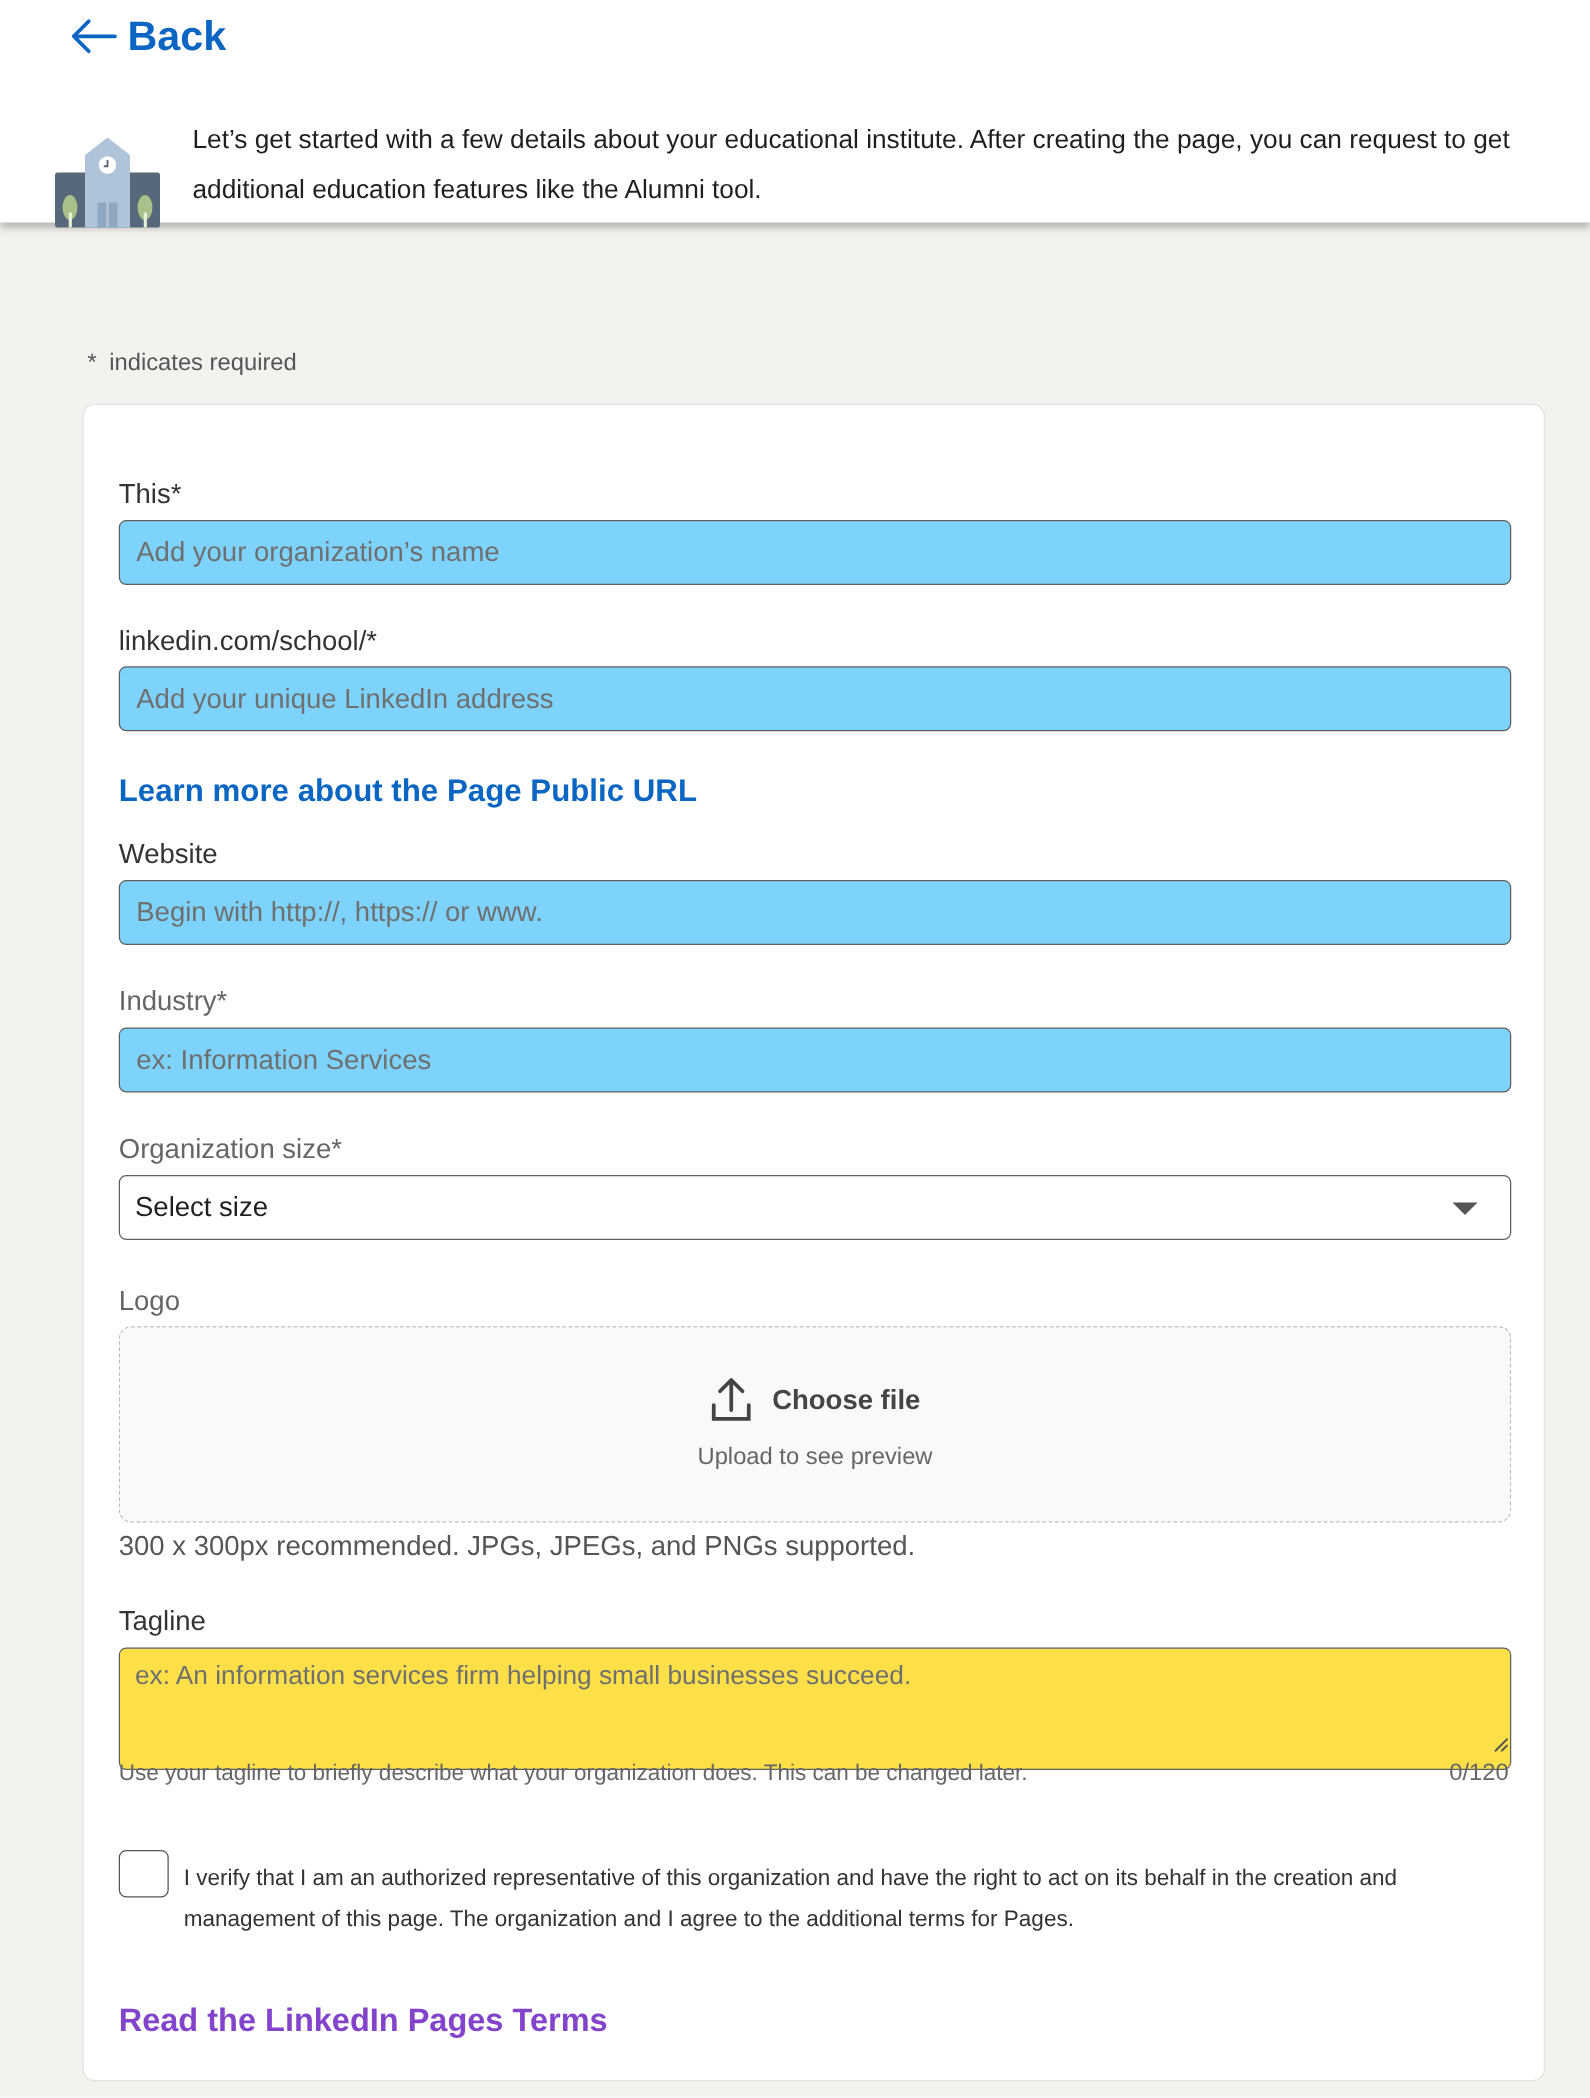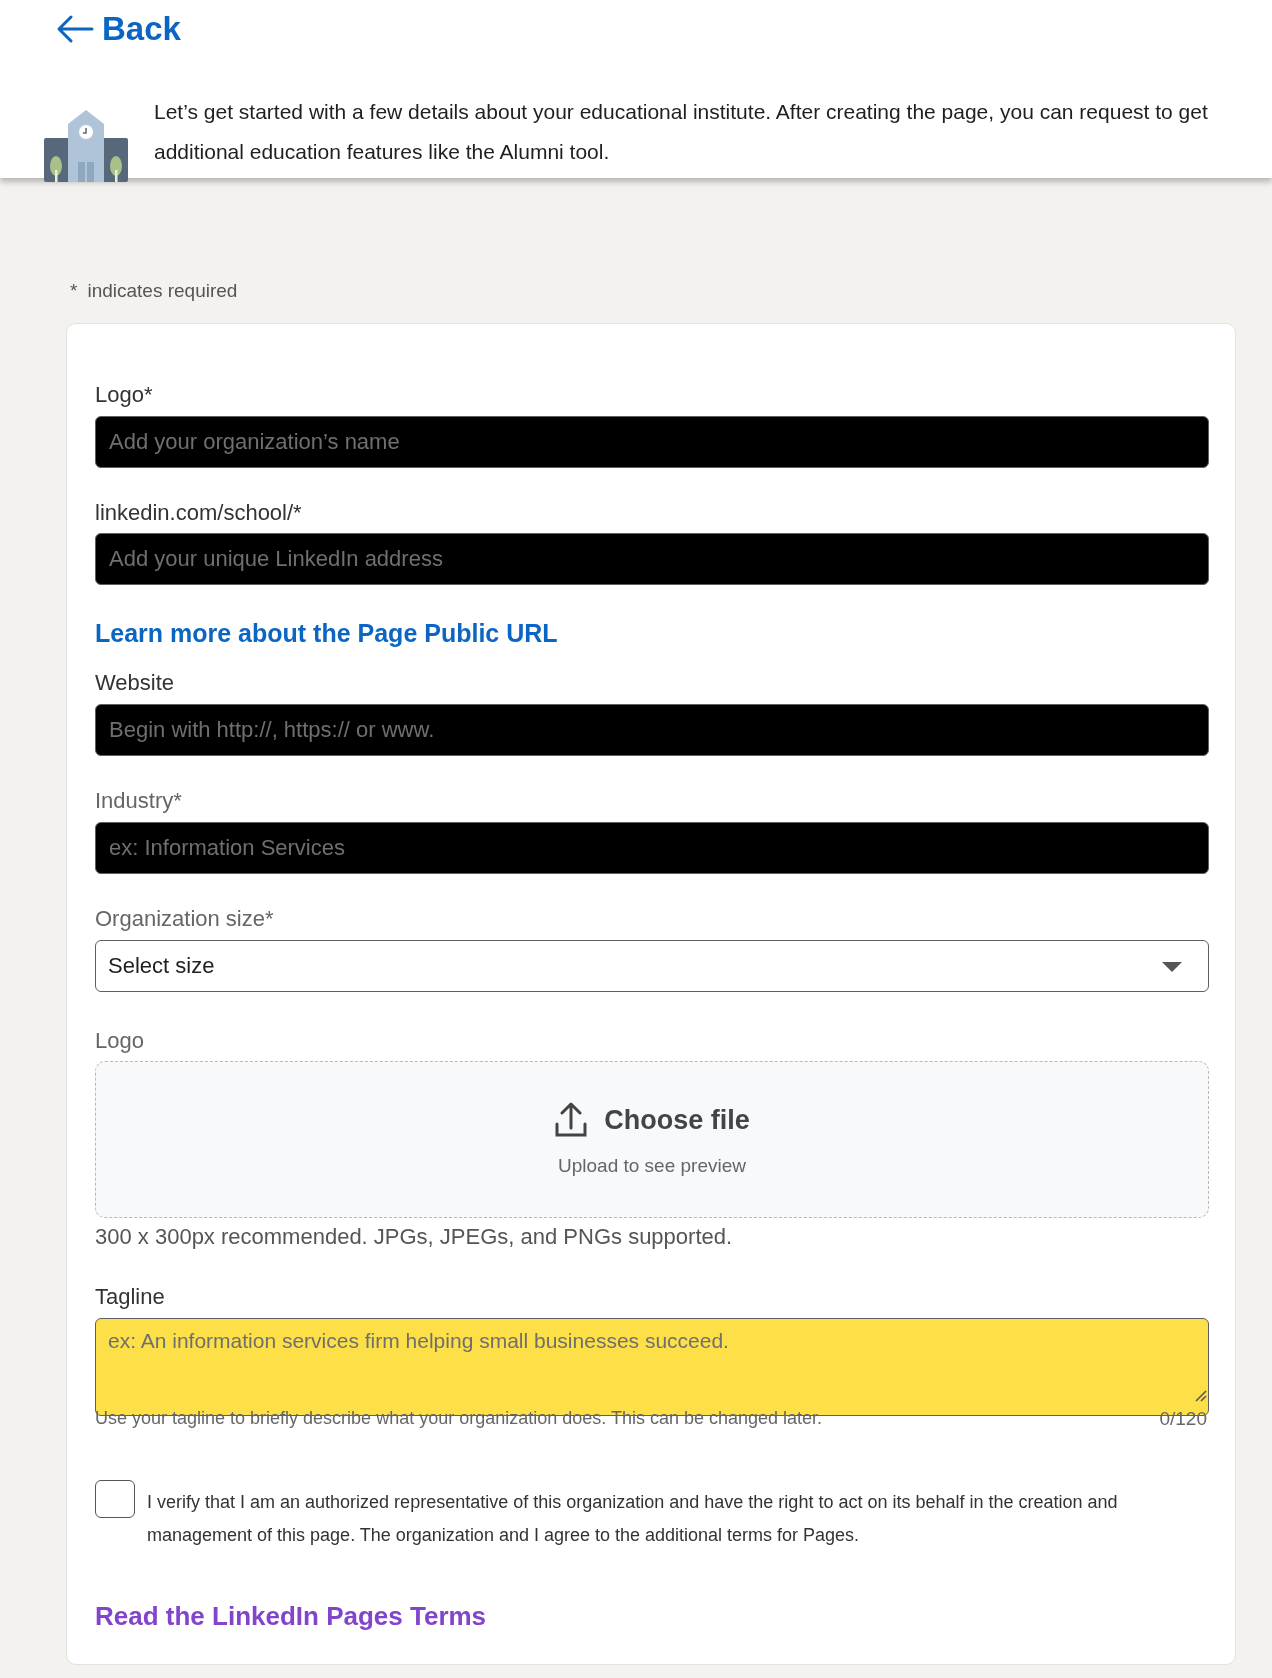--- a/index.html
+++ b/index.html
@@ -12,30 +12,30 @@
   .intro-icon { position: absolute; left: 44px; top: 110px; width: 84px; width: 84px; height: 76px; }
   .intro-text { position: absolute; left: 154px; top: 92px; width: 1100px; font-size: 21px; line-height: 40px; color: #1f1f1f; }
 
   .required-note { position: absolute; left: 70px; top: 280px; font-size: 19px; color: #555; }
   .required-note .star { margin-right: 10px; }
 
   .card { position: absolute; left: 66px; top: 323px; width: 1170px; height: 1342px; background: #fff; border: 1px solid #e3e2de; border-radius: 10px; }
 
   .field-label { position: absolute; left: 28px; font-size: 22px; color: #333; }
   .field-label.muted { color: #666; }
-  .input { position: absolute; left: 28px; width: 1114px; height: 52px; border: 1.5px solid #5f5f5f; border-radius: 6px; background: #000000; font-size: 22px; color: #6f6f6f; padding-left: 13px; font-family: inherit; outline: none; }
+  .input { position: absolute; left: 28px; width: 1114px; height: 52px; border: 1.5px solid #5f5f5f; border-radius: 6px; background: #7dd3fc; font-size: 22px; color: #6f6f6f; padding-left: 13px; font-family: inherit; outline: none; }
   .input::placeholder { color: #6f6f6f; }
   .select { position: absolute; left: 28px; width: 1114px; height: 52px; border: 1.5px solid #5f5f5f; border-radius: 6px; background: #fff; display: flex; align-items: center; padding-left: 12px; font-size: 22px; color: #1f1f1f; cursor: pointer; }
   .select .caret { position: absolute; right: 26px; top: 21px; width: 0; height: 0; border-left: 10px solid transparent; border-right: 10px solid transparent; border-top: 10px solid #555; }
 
   .link-blue { position: absolute; left: 28px; font-size: 25px; font-weight: 600; color: #0a66c2; cursor: pointer; }
   .link-purple { position: absolute; left: 28px; font-size: 26px; font-weight: 600; color: #8344cc; cursor: pointer; }
 
   .dropzone { position: absolute; left: 28px; top: 737px; width: 1114px; height: 157px; border: 1.5px dashed #b9b9b9; border-radius: 10px; background: #f8f9fb; cursor: pointer; }
-  .choose { position: absolute; left: 0; right: 0; top: 40px; display: flex; justify-content: center; align-items: center; gap: 16px; font-size: 27px; color: #444; font-weight: 600; }
+  .choose { position: absolute; left: 0; right: 0; top: 40px; display: flex; justify-content: center; align-items: center; gap: 16px; font-size: 22px; color: #444; font-weight: 600; }
   .choose svg { width: 34px; height: 36px; }
   .upload-sub { position: absolute; left: 0; right: 0; top: 93px; text-align: center; font-size: 19px; color: #666; }
 
   .hint { position: absolute; left: 28px; font-size: 22px; color: #555; }
   .textarea { position: absolute; left: 28px; top: 994px; width: 1114px; height: 98px; border: 1.5px solid #5f5f5f; border-radius: 6px; background: #fde047; font-size: 21px; color: #6f6f6f; padding: 10px 12px; font-family: inherit; resize: none; outline: none; }
   .textarea::placeholder { color: #6f6f6f; }
   .resize { position: absolute; left: 1126px; top: 1064px; width: 14px; height: 14px; }
   .helper { position: absolute; left: 28px; top: 1084px; font-size: 18px; color: #666; }
   .counter { position: absolute; right: 28px; top: 1084px; font-size: 19px; color: #666; }
 
@@ -65,21 +65,21 @@
     <rect x="71" y="60" width="2.5" height="12" fill="#e8f0d8"></rect>
   </svg>
   <p class="intro-text">Let’s get started with a few details about your educational institute. After creating the page, you can request to get additional education features like the Alumni tool.</p>
 </div>
 
 <div class="required-note">
   <span class="star">*</span><span>indicates required</span>
 </div>
 
 <div class="card">
-  <label class="field-label" style="top:58px">Logo*</label>
+  <label class="field-label" style="top:58px">This*</label>
   <input class="input" style="top: 92px;" placeholder="Add your organization’s name">
 
   <label class="field-label" style="top:176px">linkedin.com/school/*</label>
   <input class="input" style="top: 209px;" placeholder="Add your unique LinkedIn address">
 
   <a class="link-blue" style="top:295px">Learn more about the Page Public URL</a>
 
   <label class="field-label" style="top:346px">Website</label>
   <input class="input" style="top: 380px;" placeholder="Begin with http://, https:// or www.">
 

